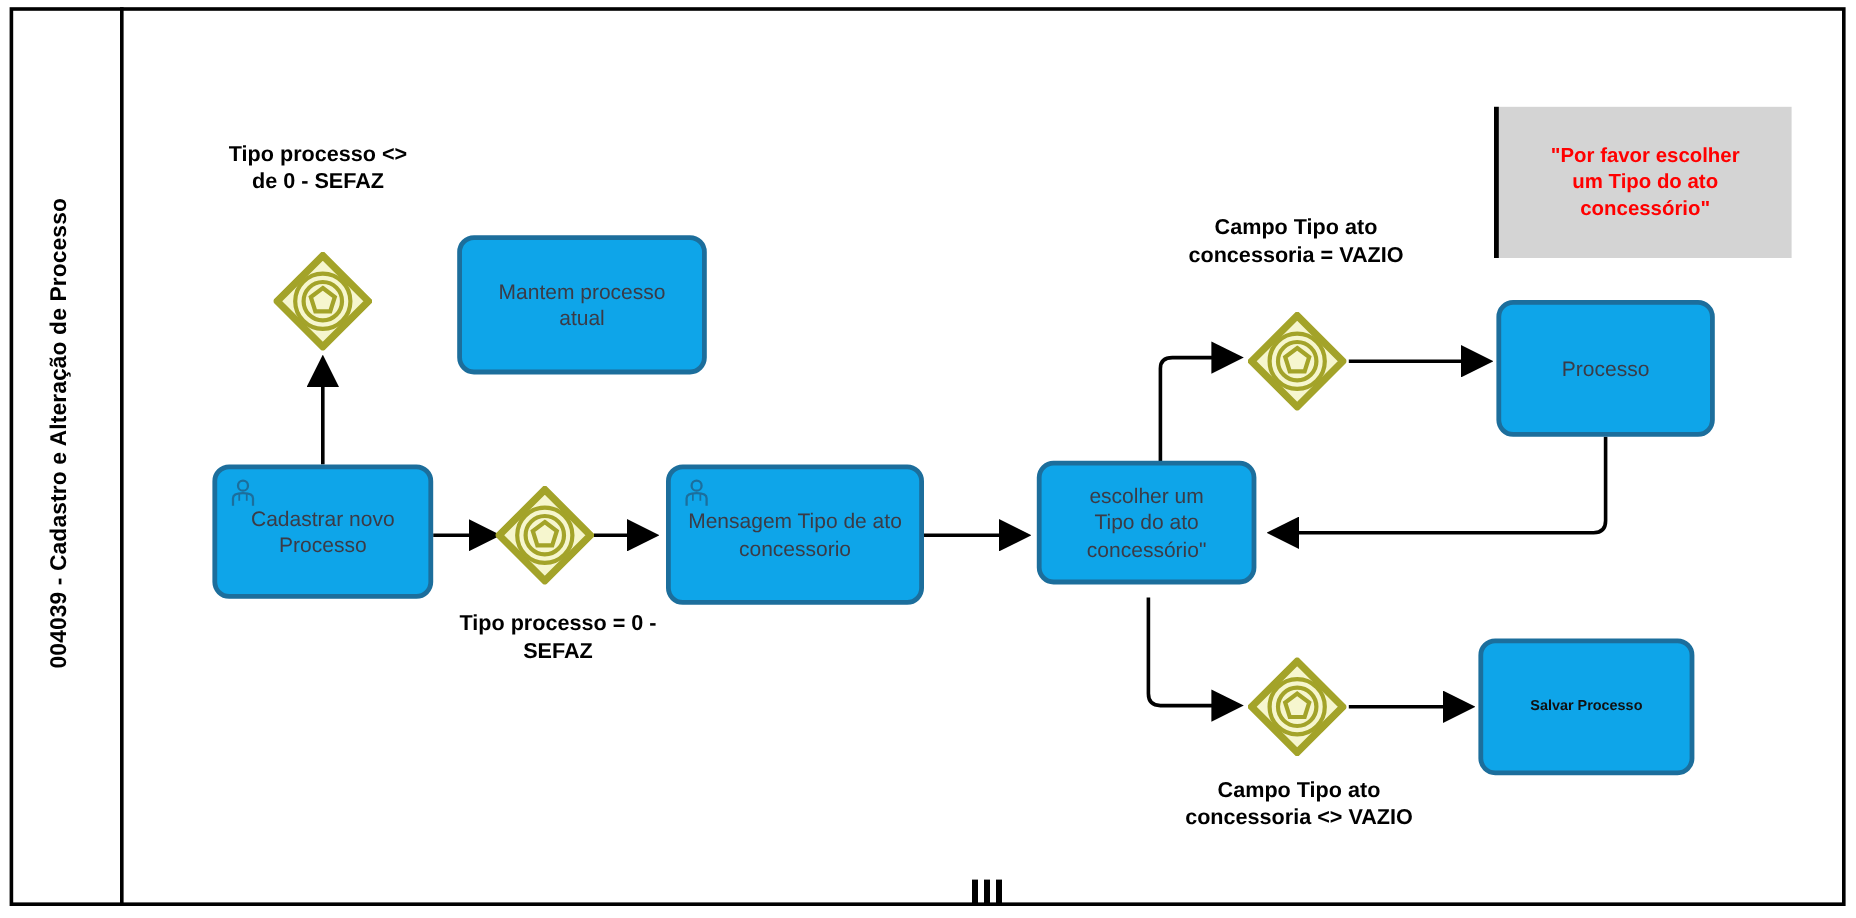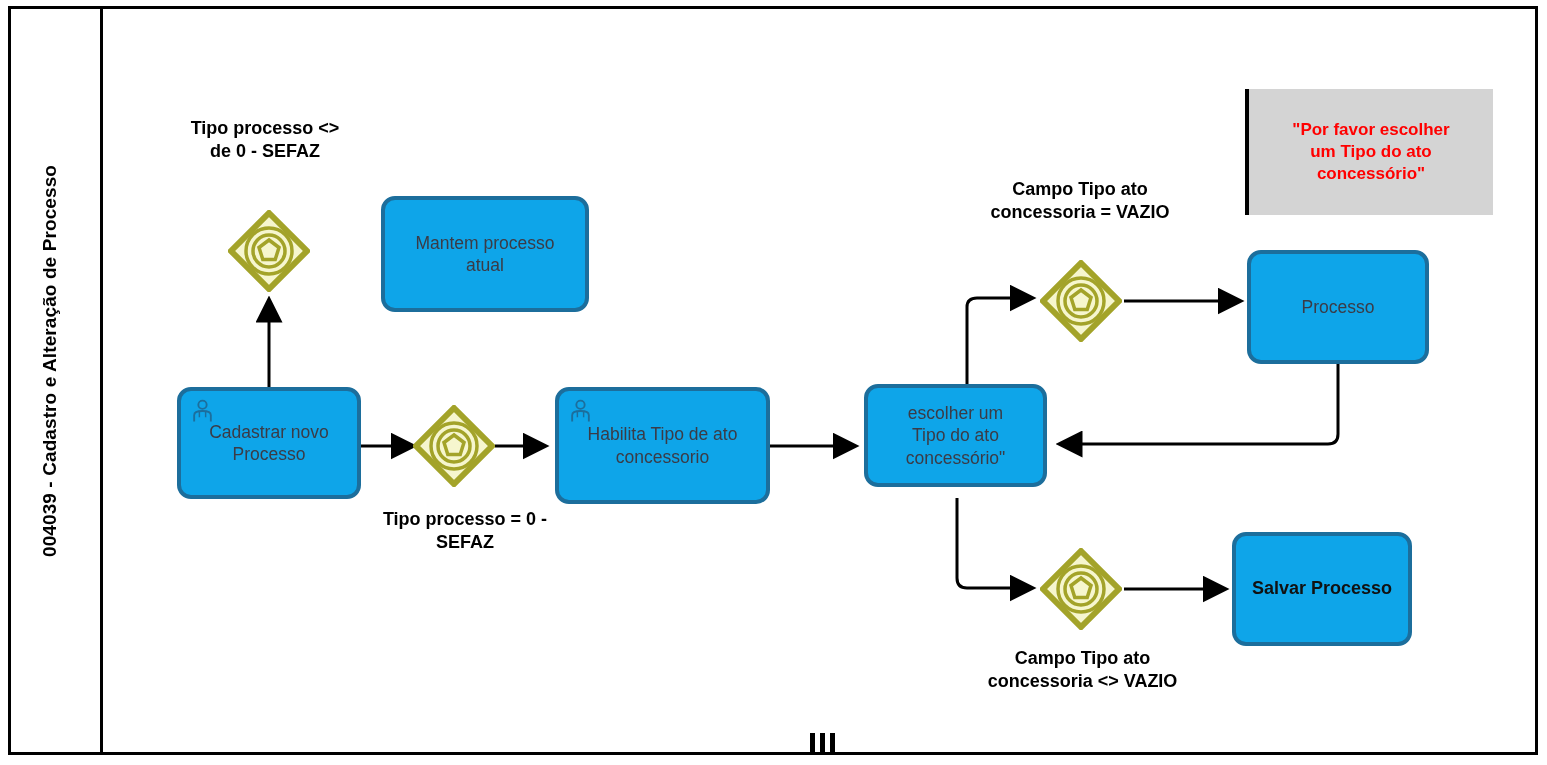--- a/index.html
+++ b/index.html
@@ -74,21 +74,21 @@
     justify-content: center;
     text-align: center;
     color: #3b3b46;
     font-size: 17.5px;
     line-height: 1.28;
     padding: 4px 8px;
   }
   .task.bold {
     font-weight: bold;
     color: #111111;
-    font-size: 18px;
+    font-size: 12px;
   }
   .task .label {
     display: block;
     width: 100%;
     white-space: pre-line;
   }
   .person-icon {
     position: absolute;
     left: 9px;
     top: 7px;
@@ -248,21 +248,21 @@
     <span class="label">Mantem processo
 atual</span>
   </div>
 
   <div class="task" style="left:555px; top:387px; width:215px; height:117px;">
     <svg class="person-icon" viewBox="0 0 24 24">
       <circle cx="12" cy="6" r="4" fill="none" stroke="#1C6E9C" stroke-width="1.8"></circle>
       <path d="M 4 22 L 4 16 Q 4 12 12 12 Q 20 12 20 16 L 20 22" fill="none" stroke="#1C6E9C" stroke-width="1.8"></path>
       <path d="M 9 12 L 9 18 M 15 12 L 15 18" stroke="#1C6E9C" stroke-width="1.4" fill="none"></path>
     </svg>
-    <span class="label">Habilita Tipo de ato
+    <span class="label">Mensagem Tipo de ato
 concessorio</span>
   </div>
 
   <div class="task" style="left:864px; top:384px; width:183px; height:103px;">
     <span class="label">escolher um
 Tipo do ato
 concessório"</span>
   </div>
 
   <div class="task" style="left:1247px; top:250px; width:182px; height:114px;">

